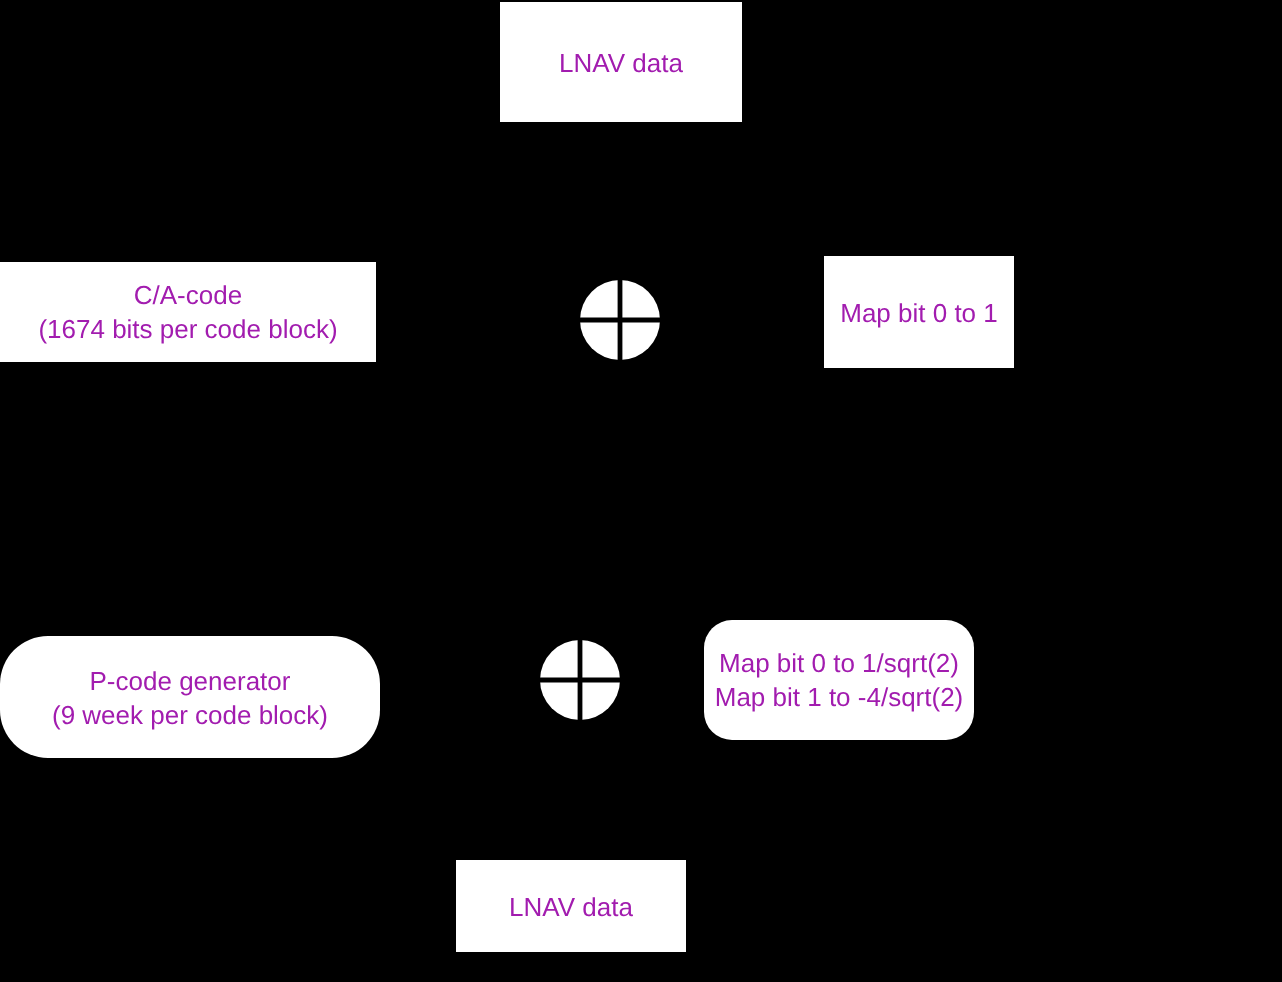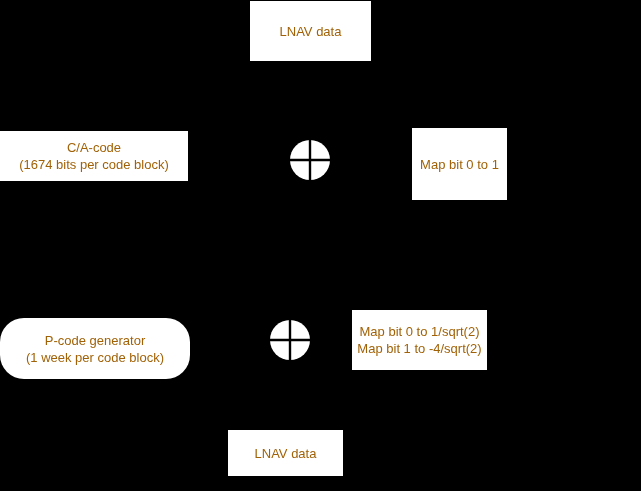--- a/index.html
+++ b/index.html
@@ -11,40 +11,40 @@
     position: relative;
     width: 641px;
     height: 491px;
     background: #000000;
     overflow: hidden;
     font-family: "Liberation Sans", sans-serif;
   }
   .node {
     position: absolute;
     background: #ffffff;
-    color: #a16207;
+    color: #a21caf;
     display: flex;
     flex-direction: column;
     align-items: center;
     justify-content: center;
     text-align: center;
     font-size: 13px;
     line-height: 17px;
   }
   .mixer {
     position: absolute;
     width: 44px;
     height: 44px;
   }
   
   .pos-lnav-top    { left: 250px; top: 1px;   width: 121px; height: 60px; }
   .pos-ca-code     { left: 0px;   top: 131px; width: 188px; height: 50px; }
-  .pos-map-ca      { left: 412px; top: 128px; width: 95px;  height: 72px; gap: 40px; }
+  .pos-map-ca      { left: 412px; top: 128px; width: 95px;  height: 56px; gap: 40px; }
   .pos-p-code      { left: 0px;   top: 318px; width: 190px; height: 61px; border-radius: 24px; }
-  .pos-map-p       { left: 352px; top: 310px; width: 135px; height: 60px; }
+  .pos-map-p       { left: 352px; top: 310px; width: 135px; height: 60px; border-radius: 14px; }
   .pos-lnav-bottom { left: 228px; top: 430px; width: 115px; height: 46px; }
   .pos-mixer-upper { left: 288px; top: 138px; }
   .pos-mixer-lower { left: 268px; top: 318px; }
   .line { display: block; }
 </style>
 </head>
 <body>
 
 <div class="canvas">
 
@@ -64,21 +64,21 @@
       <line x1="2" y1="22" x2="42" y2="22" stroke="#000000" stroke-width="2.4"></line>
     </svg>
   </div>
 
   <div class="node pos-map-ca">
     <span class="line">Map bit 0 to 1</span>
   </div>
 
   <div class="node pos-p-code">
     <span class="line">P-code generator</span>
-    <span class="line">(1 week per code block)</span>
+    <span class="line">(9 week per code block)</span>
   </div>
 
   <div class="mixer pos-mixer-lower">
     <svg width="44" height="44" viewBox="0 0 44 44">
       <circle cx="22" cy="22" r="20" fill="#ffffff"></circle>
       <line x1="22" y1="2" x2="22" y2="42" stroke="#000000" stroke-width="2.4"></line>
       <line x1="2" y1="22" x2="42" y2="22" stroke="#000000" stroke-width="2.4"></line>
     </svg>
   </div>
 

